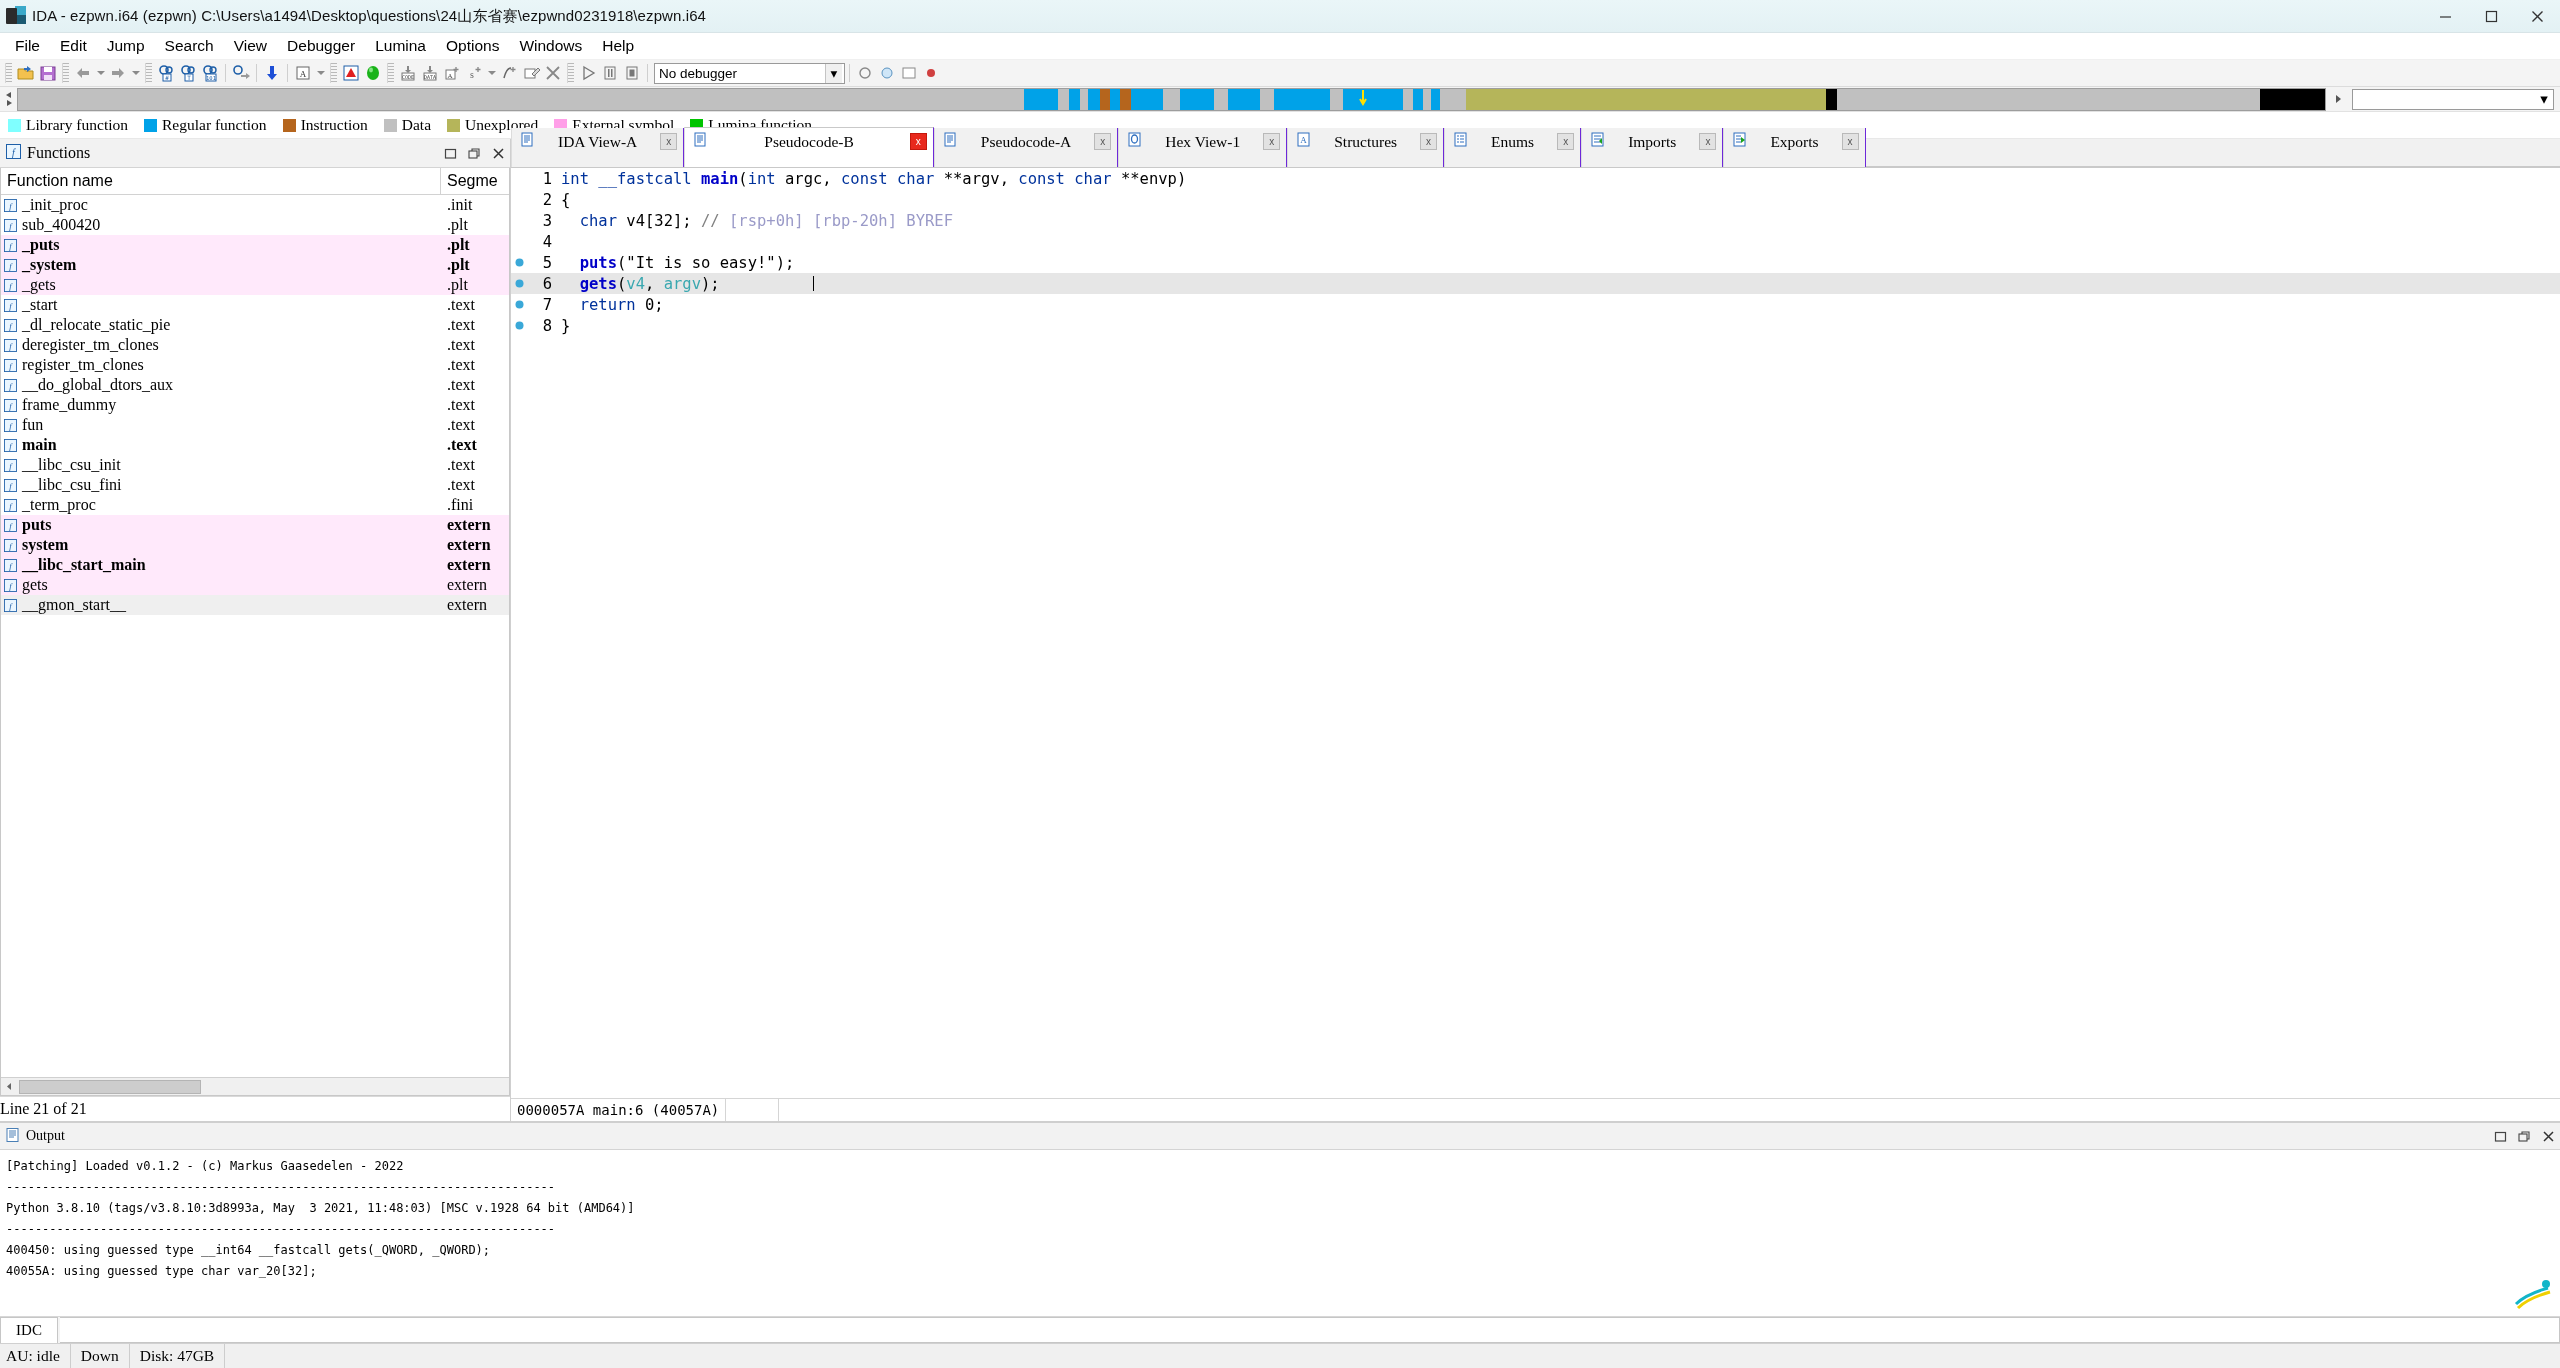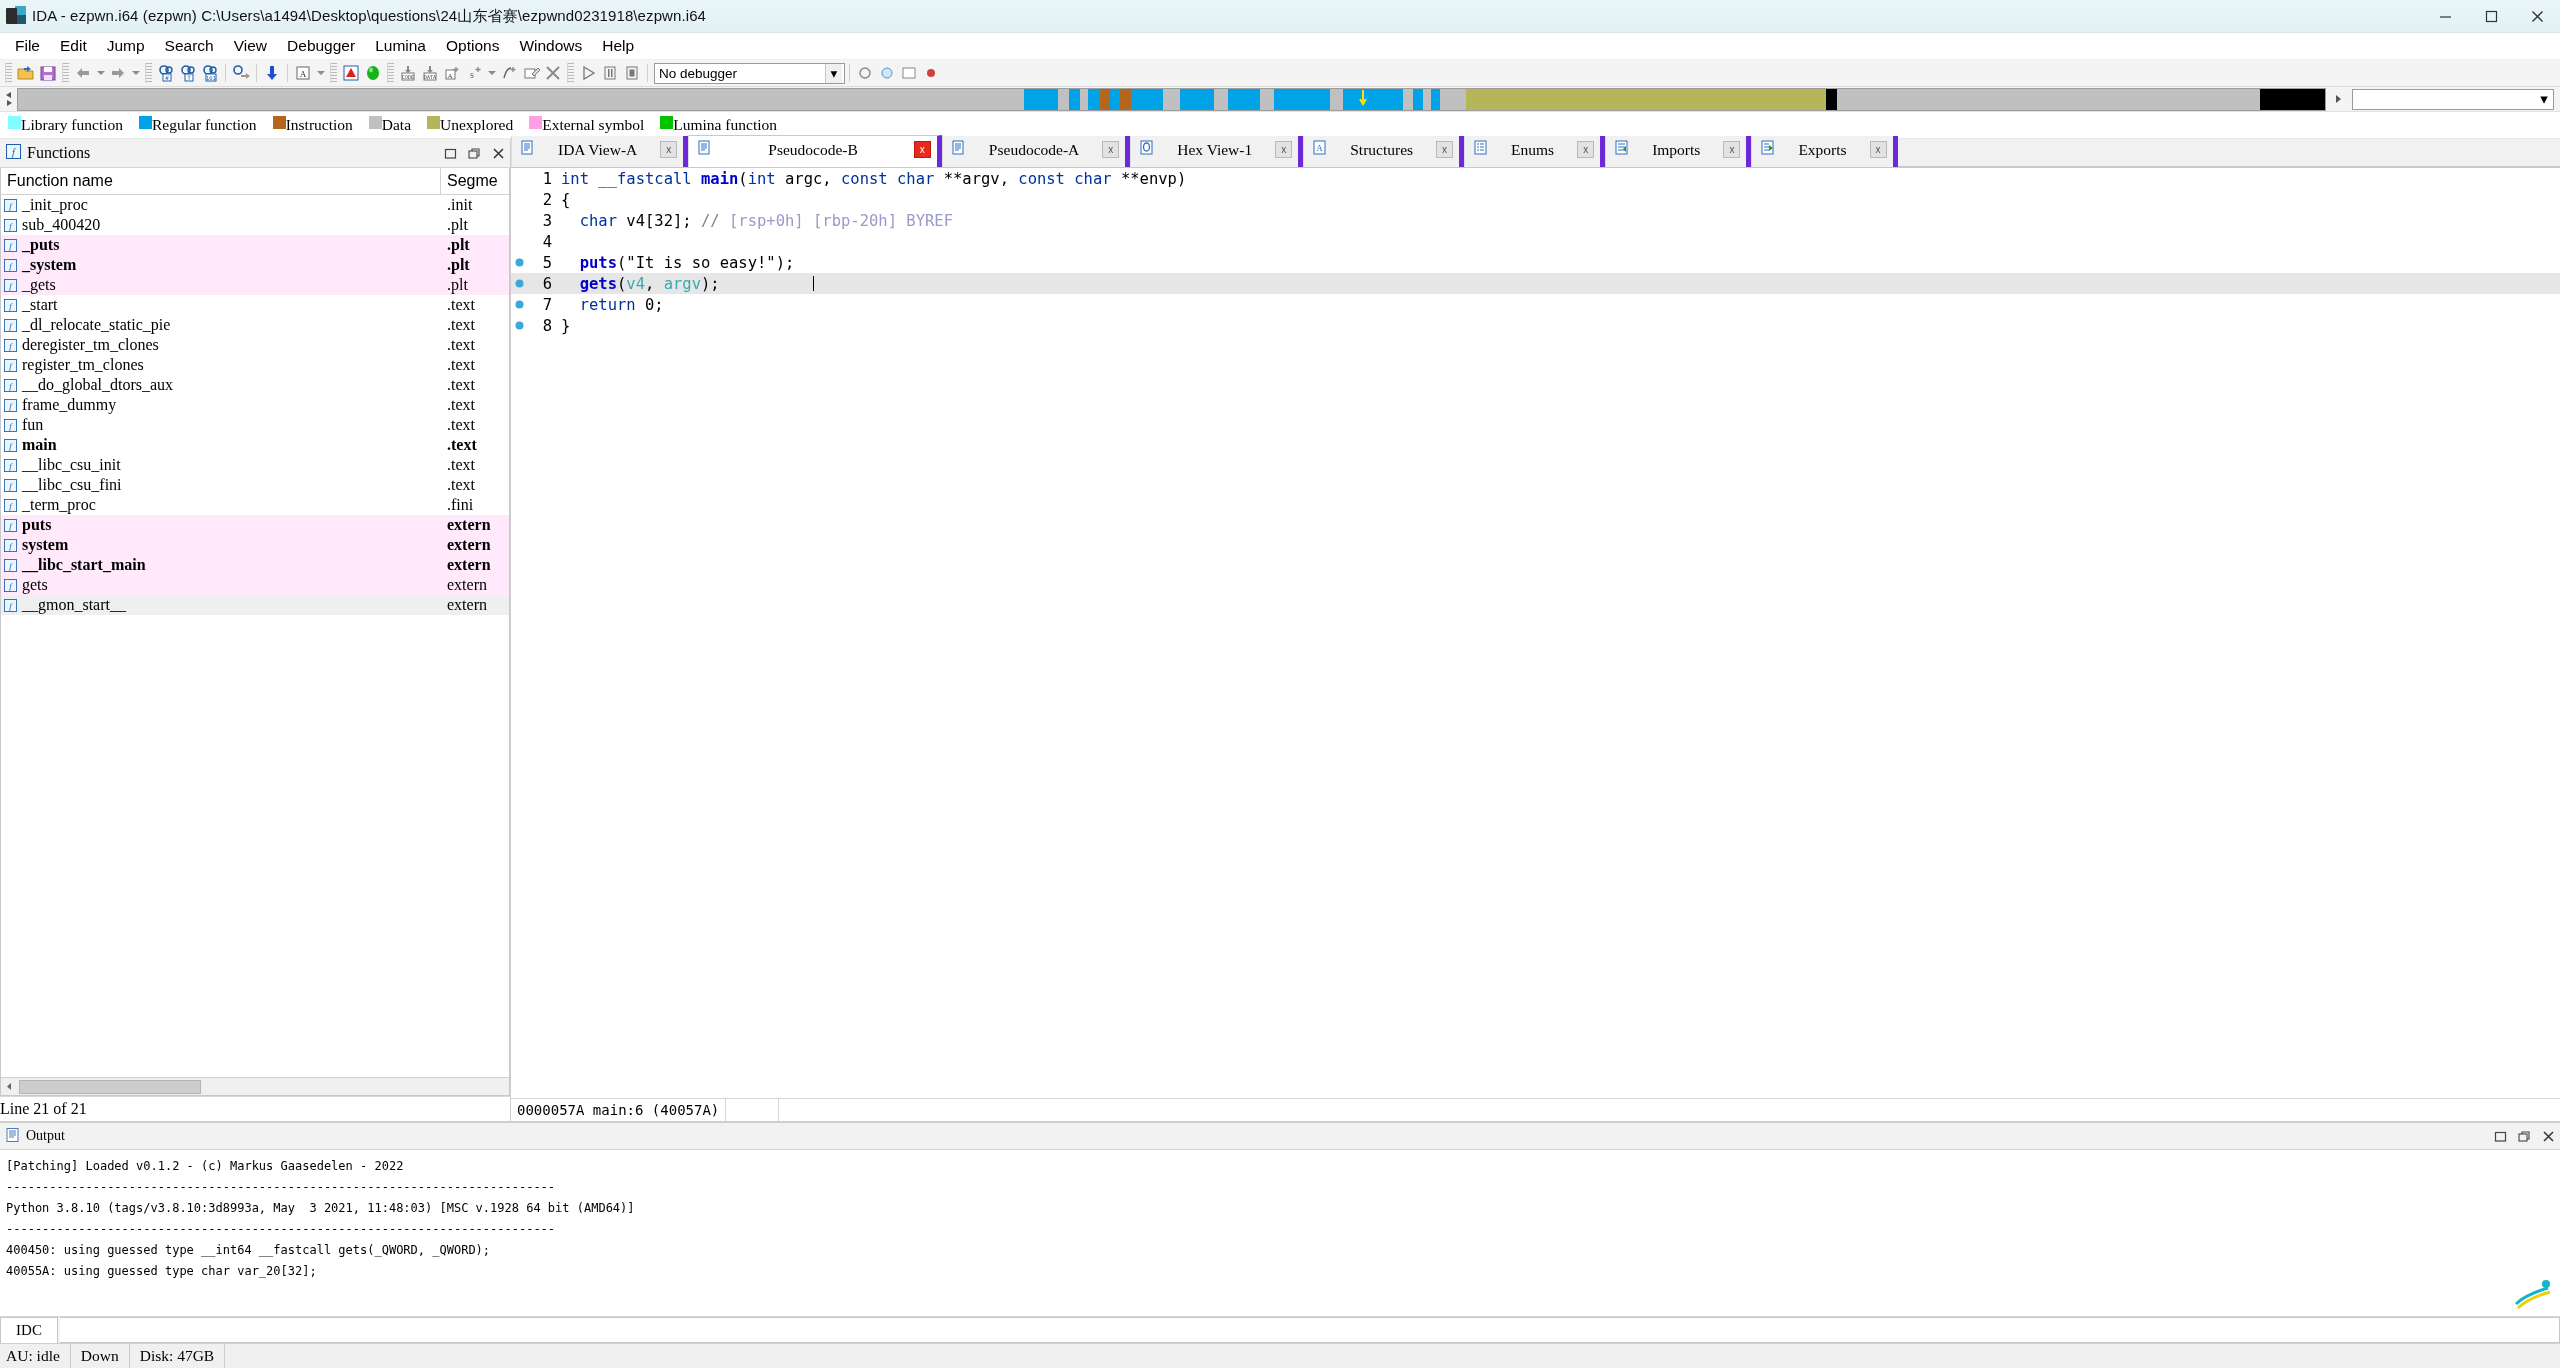--- a/index.html
+++ b/index.html
@@ -57,21 +57,21 @@
   .navband{height:21px;flex:1 1 auto;position:relative;overflow:hidden;background:#c0c0c0;border:1px solid #9d9d9d;}
   .navseg{position:absolute;top:0;bottom:0;}
   .navcursor{position:absolute;top:0;width:8px;height:21px;}
   .nav-right{width:26px;display:flex;align-items:center;justify-content:center;flex:0 0 auto;}
   .nav-combo{width:200px;height:19px;border:1px solid #9a9a9a;background:#fff;margin-right:6px;position:relative;flex:0 0 auto;}
   .nav-combo .caret{position:absolute;right:1px;top:0;bottom:0;width:16px;display:flex;align-items:center;justify-content:center;}
 
   
   .legend{height:26px;flex:0 0 26px;display:flex;align-items:center;gap:6px;padding-left:8px;background:#fff;
           font-family:"Liberation Serif", serif;font-size:15.5px;border-bottom:1px solid #e8e8e8;}
-  .legend-item{display:flex;margin-right:10px;}
+  .legend-item{display:flex;align-items:center;gap:5px;margin-right:10px;}
   .legend-swatch{width:13px;height:13px;display:inline-block;}
 
   
   .work{flex:1 1 auto;display:flex;min-height:0;background:#fff;}
 
   
   .fnpanel{width:510px;flex:0 0 510px;display:flex;flex-direction:column;border-right:1px solid #cfcfcf;}
   .fnheader{height:28px;flex:0 0 28px;display:flex;align-items:center;background:#f2f2f2;border-bottom:1px solid #d4d4d4;}
   .fnheader .ico{margin:0 6px 0 6px;}
   .fnheader .cap{font-family:"Liberation Serif",serif;font-size:16px;flex:1 1 auto;}
@@ -92,22 +92,22 @@
   .fnrow.bold .fname,.fnrow.bold .fseg{font-weight:bold;}
   .fn-hscroll{height:17px;flex:0 0 17px;background:#f0f0f0;border-top:1px solid #d0d0d0;position:relative;}
   .fn-hscroll .thumb{position:absolute;left:18px;top:2px;height:12px;width:180px;background:#cdcdcd;border:1px solid #b4b4b4;}
   .fn-hscroll .lbtn{position:absolute;left:0;top:0;width:17px;height:17px;display:flex;align-items:center;justify-content:center;}
   .fnstatus{height:24px;flex:0 0 24px;display:flex;align-items:center;background:#fff;
             font-family:"Liberation Serif",serif;font-size:16px;border-top:1px solid #d9d9d9;}
 
   
   .editor{flex:1 1 auto;display:flex;flex-direction:column;min-width:0;}
   .tabbar{height:28px;flex:0 0 28px;display:flex;align-items:flex-end;background:#f1f1f1;border-bottom:1px solid #c9c9c9;}
-  .tab{height:27px;display:flex;align-items:center;padding:0 6px 4px 8px;gap:7px;
-       border-left:1px solid #dcdcdc;border-right:5px solid #6d28d9;background:#f1f1f1;
+  .tab{height:27px;display:flex;align-items:center;padding:0 6px 12px 8px;gap:7px;
+       border-left:1px solid #dcdcdc;border-right:1px solid #6d28d9;background:#f1f1f1;
        font-family:"Liberation Serif",serif;font-size:15.5px;white-space:nowrap;}
   .tab.active{background:#ffffff;border-top:1px solid #c9c9c9;position:relative;top:0px;gap:40px;}
   .tab .tname{padding:0 16px;}
   .tab .xbtn{width:15px;height:15px;border:1px solid #b9b9b9;background:#e2e2e2;display:flex;align-items:center;
              justify-content:center;font-size:10px;color:#555;font-family:"Liberation Sans",sans-serif;}
   .tab.active .xbtn{background:#e8291d;border-color:#c4180d;color:#fff;}
   .tab-fill{flex:1 1 auto;border-bottom:1px solid #c9c9c9;height:27px;background:#f1f1f1;}
 
   .codewrap{flex:1 1 auto;display:flex;min-height:0;background:#fff;position:relative;}
   .codearea{flex:1 1 auto;position:relative;font-family:"DejaVu Sans Mono", monospace;font-size:15.5px;}

